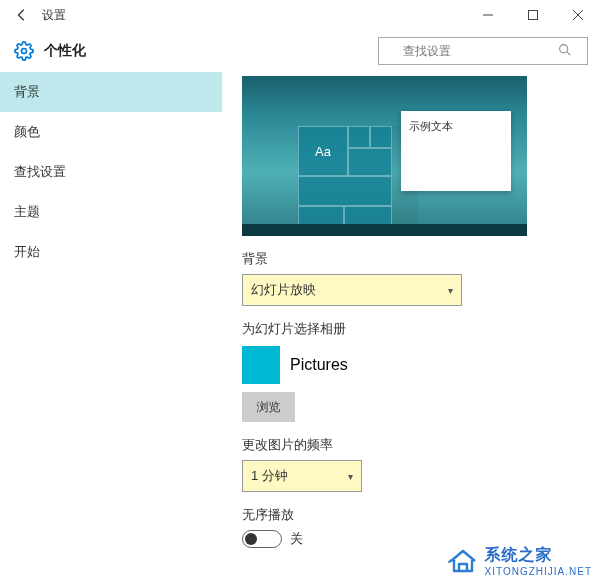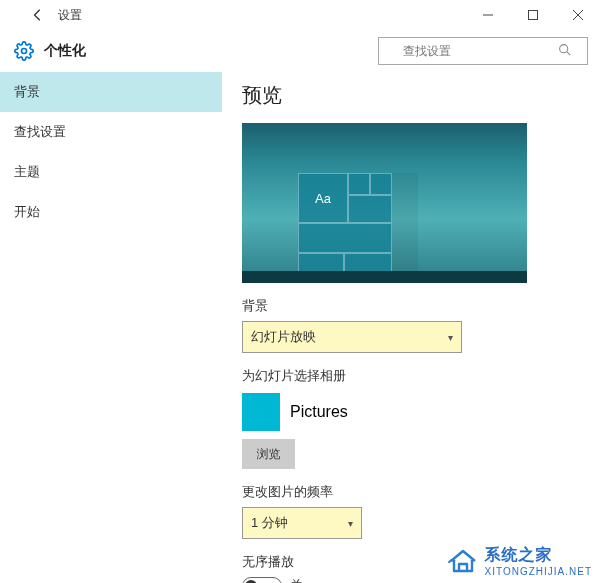--- a/index.html
+++ b/index.html
@@ -1,17 +1,17 @@
 <!DOCTYPE html>
 <html><head>
 <meta charset="utf-8">
 <style>
 *{box-sizing:border-box;margin:0;padding:0;font-family:"Microsoft YaHei","Segoe UI",sans-serif;}
 body{width:600px;height:583px;background:#fff;position:relative;overflow:hidden;}
-.titlebar{height:30px;display:flex;align-items:center;padding:0 0 0 24px;background:#fff;font-size:12px;color:#333;}
+.titlebar{height:30px;display:flex;align-items:center;padding:0 0 0 8px;background:#fff;font-size:12px;color:#333;}
 .titlebar .back{width:28px;height:28px;display:flex;align-items:center;justify-content:center;}
 .titlebar .title{margin-left:6px;}
 .titlebar .winbtns{margin-left:auto;display:flex;}
 .titlebar .wbtn{width:45px;height:30px;display:flex;align-items:center;justify-content:center;font-size:10px;color:#444;}
 .subhdr{height:42px;display:flex;align-items:center;padding:0 12px;}
 .subhdr .gear{width:24px;height:24px;display:flex;align-items:center;justify-content:center;color:#0078d7;}
 .subhdr .sect{margin-left:8px;font-size:14px;font-weight:600;color:#222;}
 .subhdr .searchwrap{margin-left:auto;width:210px;height:28px;border:1px solid #a7a7a7;display:flex;align-items:center;padding:0 24px;color:#777;}
 .subhdr .searchwrap input{border:none;outline:none;font-size:12px;flex:1;color:#555;}
 .subhdr .searchwrap .sicon{font-size:13px;color:#888;}
@@ -94,42 +94,47 @@
     </span>
   </div>
 </div>
 
 <div class="layout">
   <div class="nav">
     <div class="item sel">
         <span>背景</span>
       </div>
     <div class="item">
+        <span>颜色</span>
+      </div>
+    <div class="item">
         <span>查找设置</span>
       </div>
     <div class="item">
         <span>主题</span>
       </div>
     <div class="item">
         <span>开始</span>
       </div>
   </div>
 
   <div class="content">
-    <h2>预览</h2>
 
     <div class="preview">
       <div class="tileblk">
         <div class="tile tA">Aa</div>
         <div class="tile tB"></div>
         <div class="tile tC"></div>
         <div class="tile tD"></div>
         <div class="tile tE"></div>
         <div class="tile tF"></div>
         <div class="tile tG"></div>
+      </div>
+      <div class="winmock">
+        <span>示例文本</span>
       </div>
       <div class="taskbar"></div>
     </div>
 
     <div class="lbl">背景</div>
     <div class="dd">
       <span>幻灯片放映</span>
       <span class="chev">▾</span>
     </div>
 

